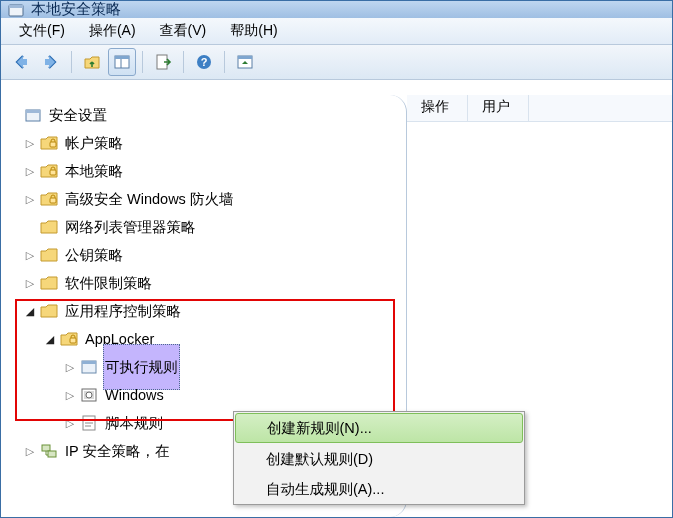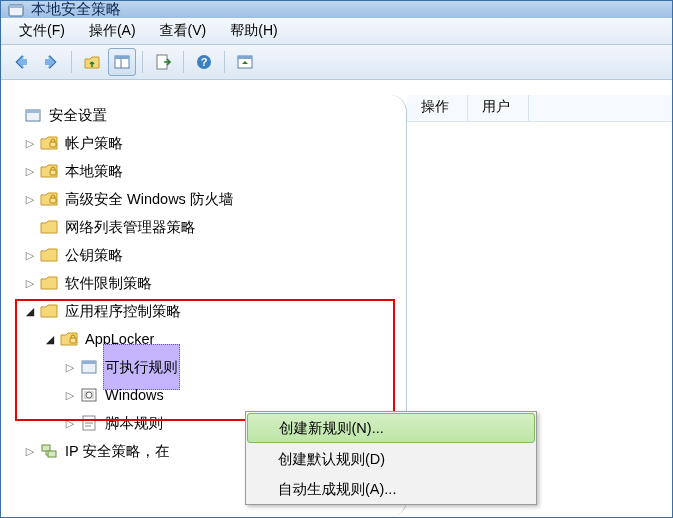--- a/index.html
+++ b/index.html
@@ -285,19 +285,19 @@
 
     <div class="right">
       <div class="rhdr">
         <div>操作</div>
         <div>用户</div>
       </div>
     </div>
 
   </div>
 
-  <div class="ctxmenu" style="left:232px;top:410px;margin-left:12px;">
+  <div class="ctxmenu" style="left:232px;top:410px;">
     <div class="mi hov">创建新规则(N)...</div>
     <div class="mi">创建默认规则(D)</div>
     <div class="mi">自动生成规则(A)...</div>
   </div>
 
 </div>
 
 </body></html>

